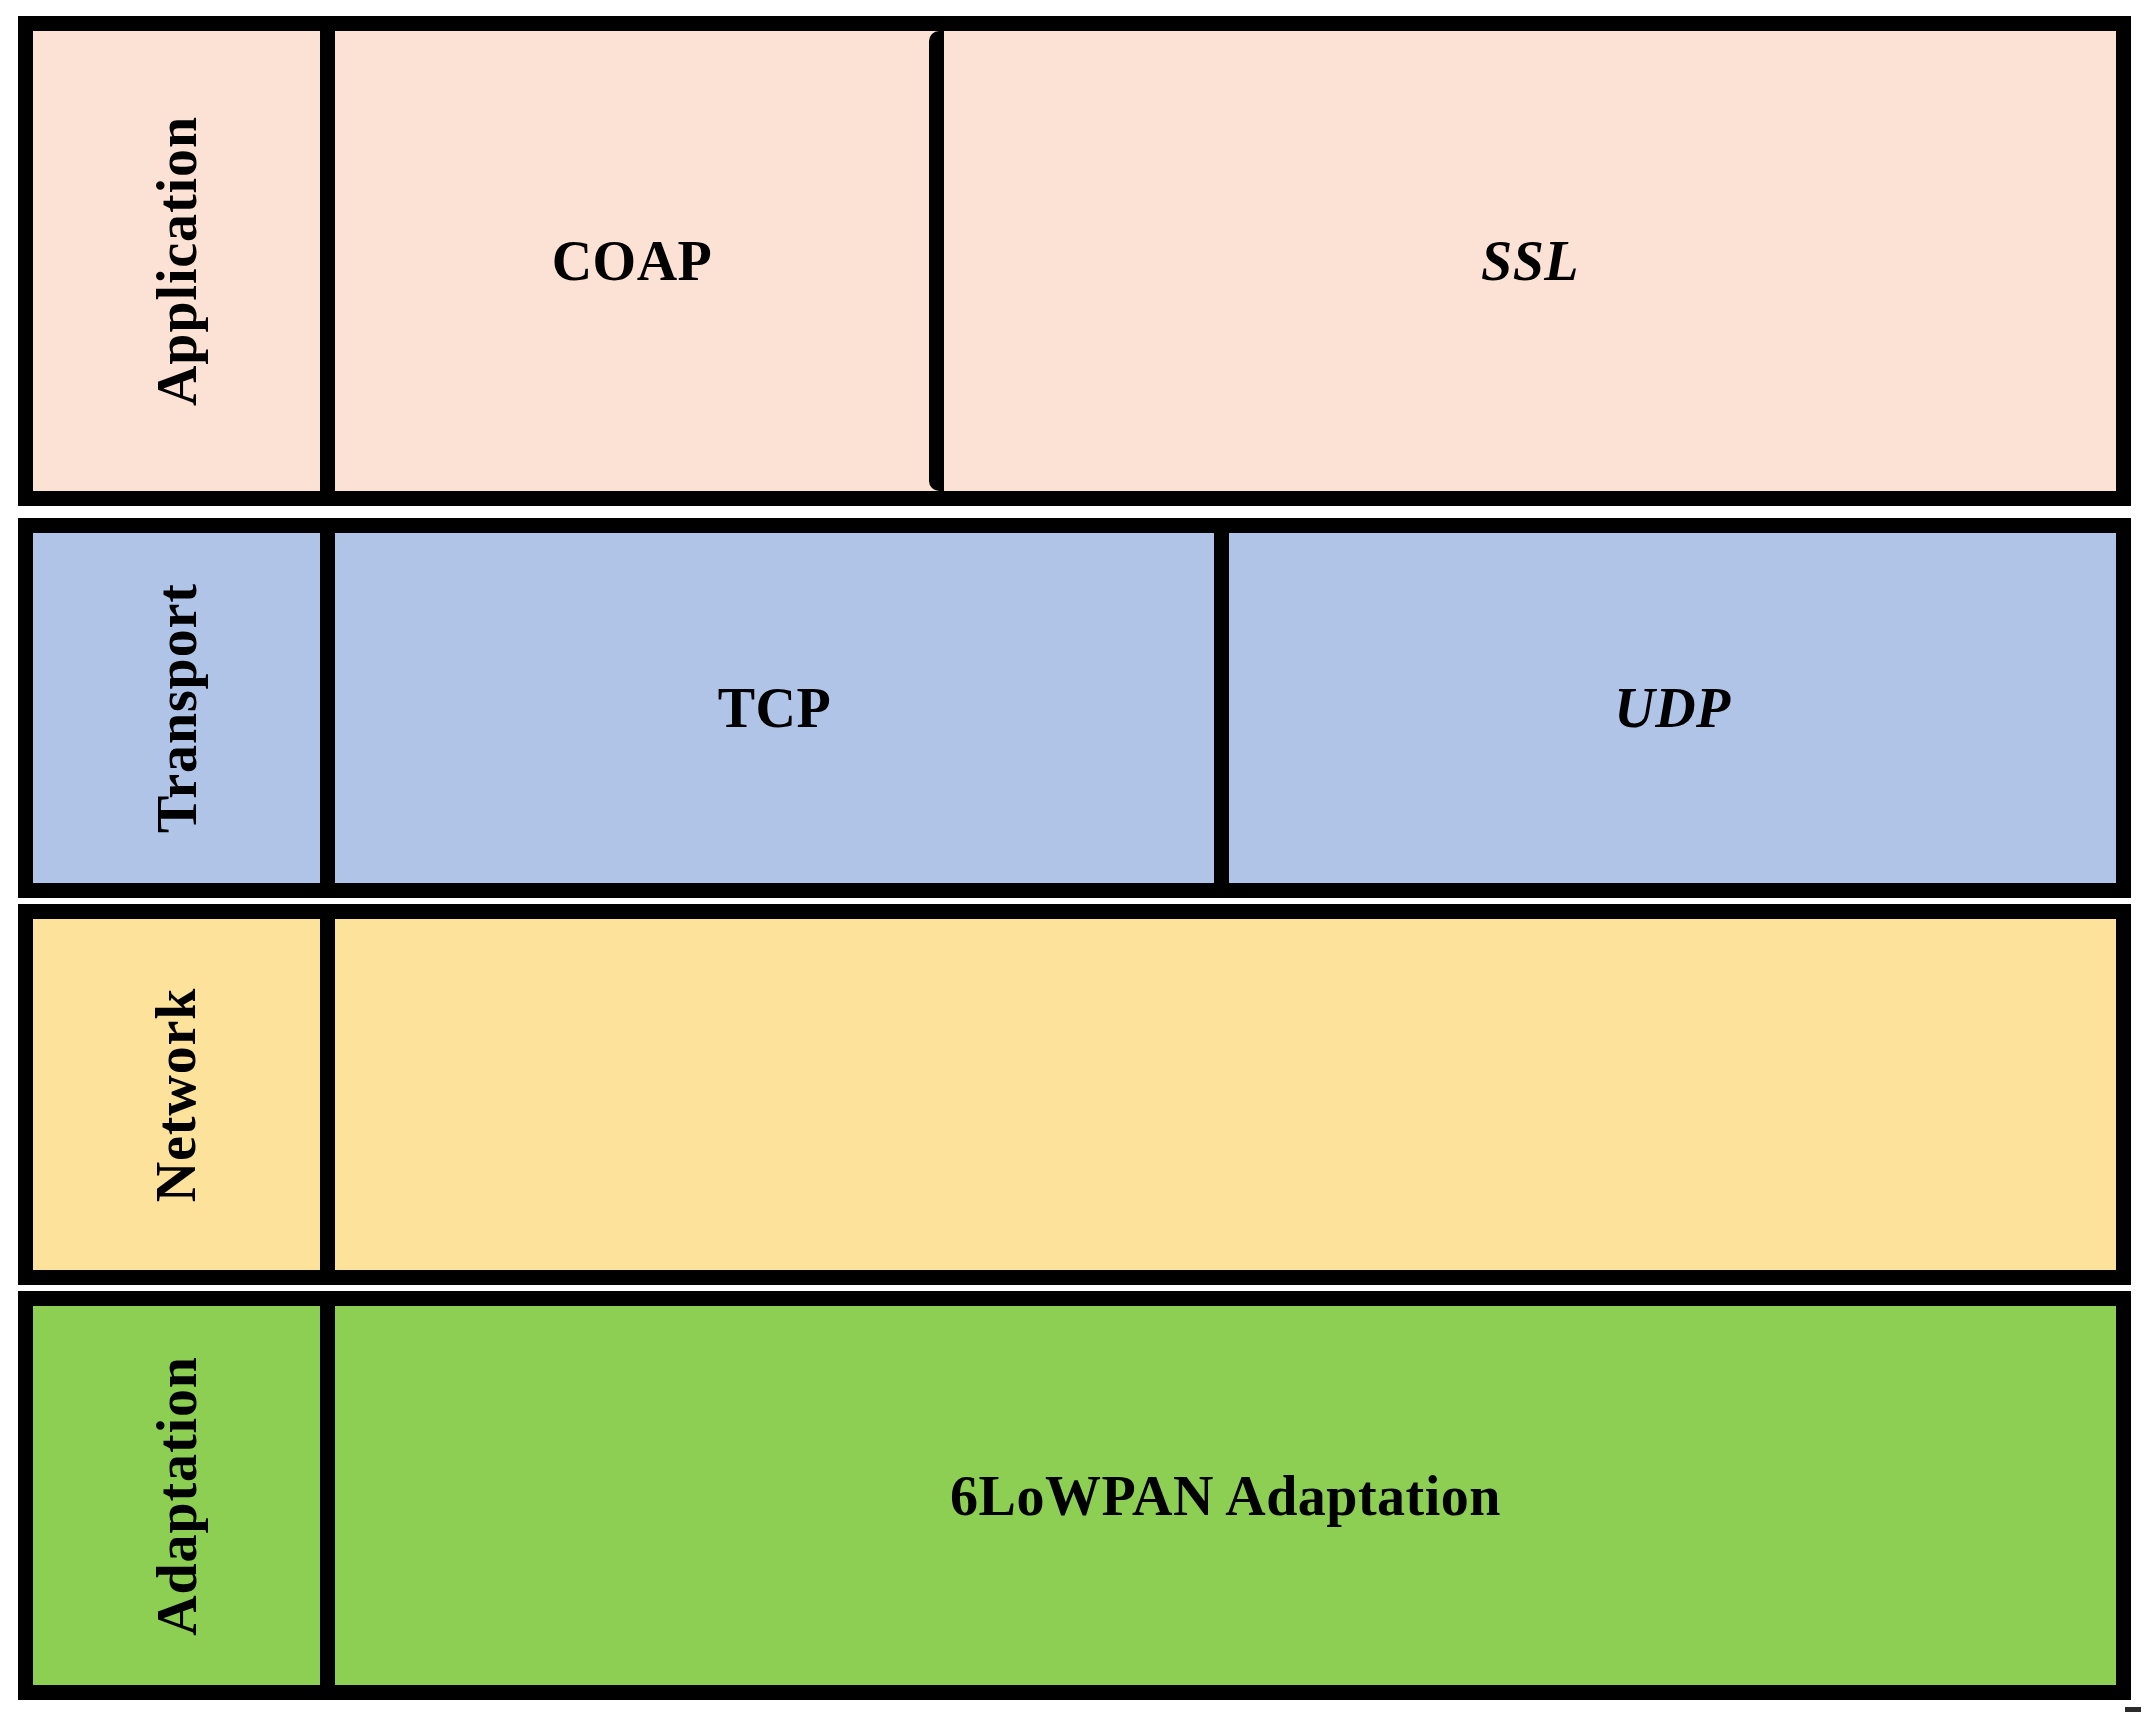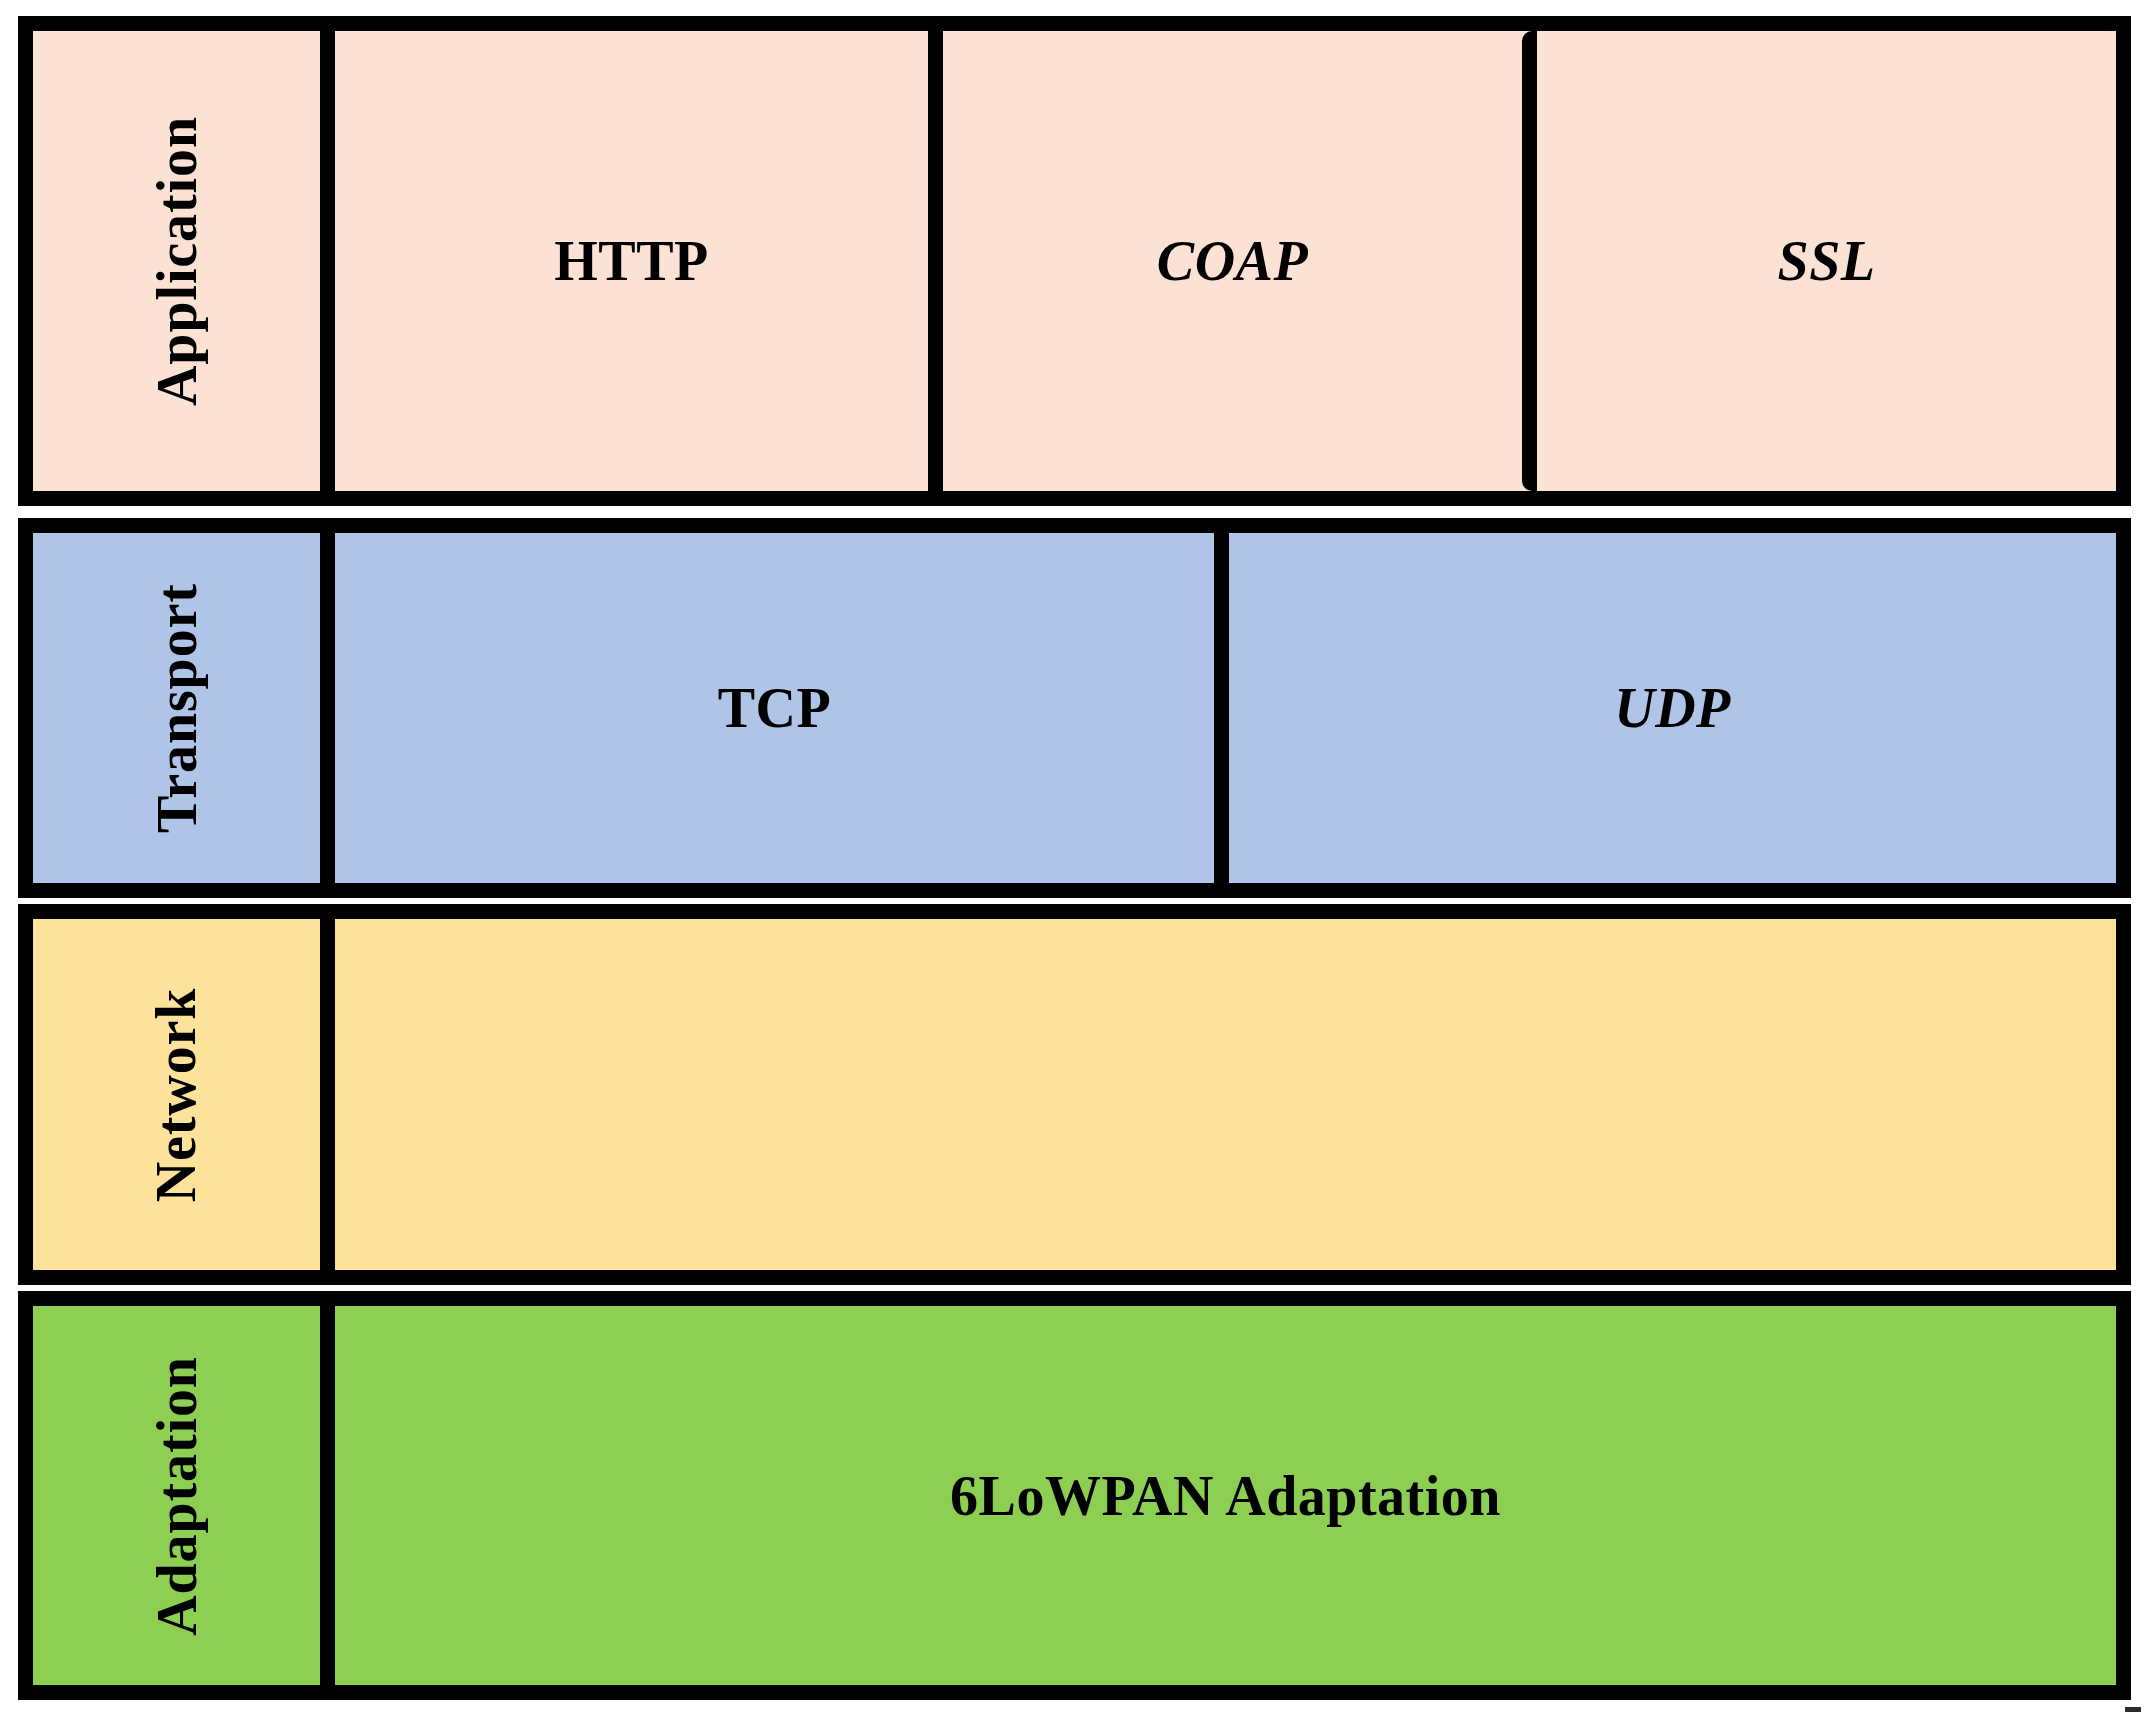--- a/index.html
+++ b/index.html
@@ -116,23 +116,20 @@
 </head>
 <body style="background: rgb(255, 255, 255);">
 
 <div id="stack-diagram" style="background: rgb(255, 255, 255);">
 
   <div class="layer-band band-application" style="background: rgb(251, 226, 213); border-color: rgb(0, 0, 0);">
     <div class="layer-label-cell" style="background: rgb(251, 226, 213); border-right-color: rgb(0, 0, 0);">
       <span class="layer-label-text">Application</span>
     </div>
     <div class="protocol-cells">
-      <div class="protocol-cell cell-http" style="background: rgb(251, 226, 213); border-left-color: rgb(0, 0, 0);">
-        <span class="protocol-cell-label">HTTP</span>
-      </div>
       <div class="protocol-cell cell-coap" style="background: rgb(251, 226, 213); border-left-color: rgb(0, 0, 0);">
         <span class="protocol-cell-label">COAP</span>
       </div>
       <div class="protocol-cell cell-ssl" style="background: rgb(251, 226, 213); border-left-color: rgb(0, 0, 0); border-radius: 10px;">
         <span class="protocol-cell-label">SSL</span>
       </div>
     </div>
   </div>
 
   <div class="layer-band band-transport" style="background: rgb(176, 196, 232); border-color: rgb(0, 0, 0);">

